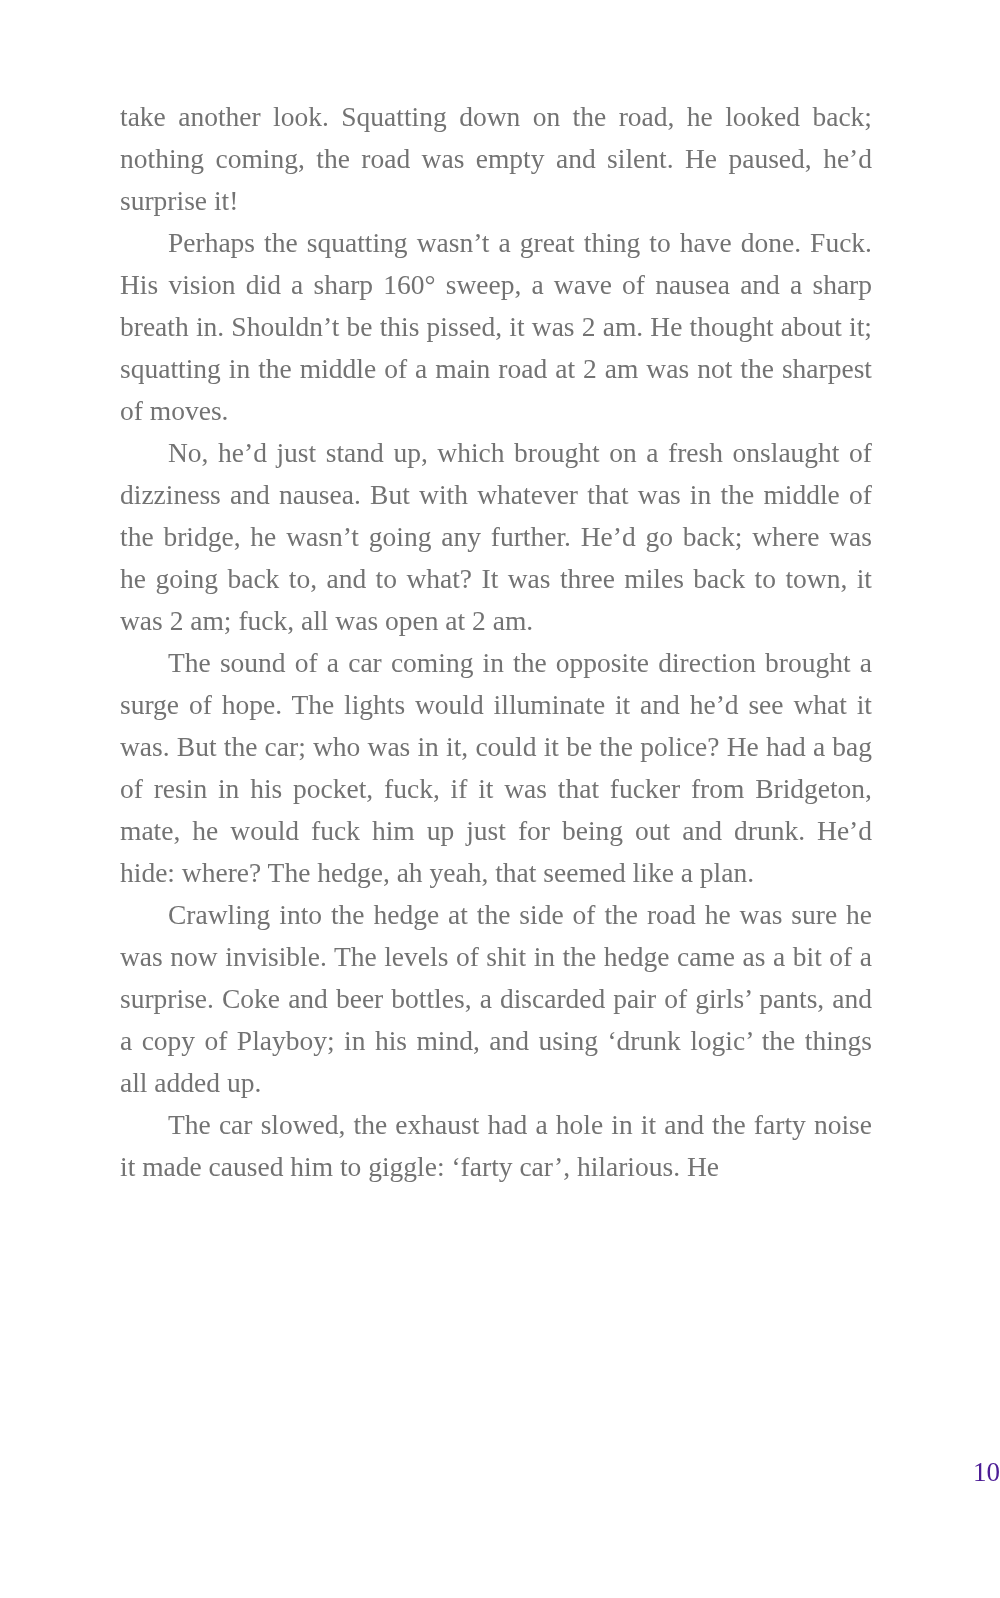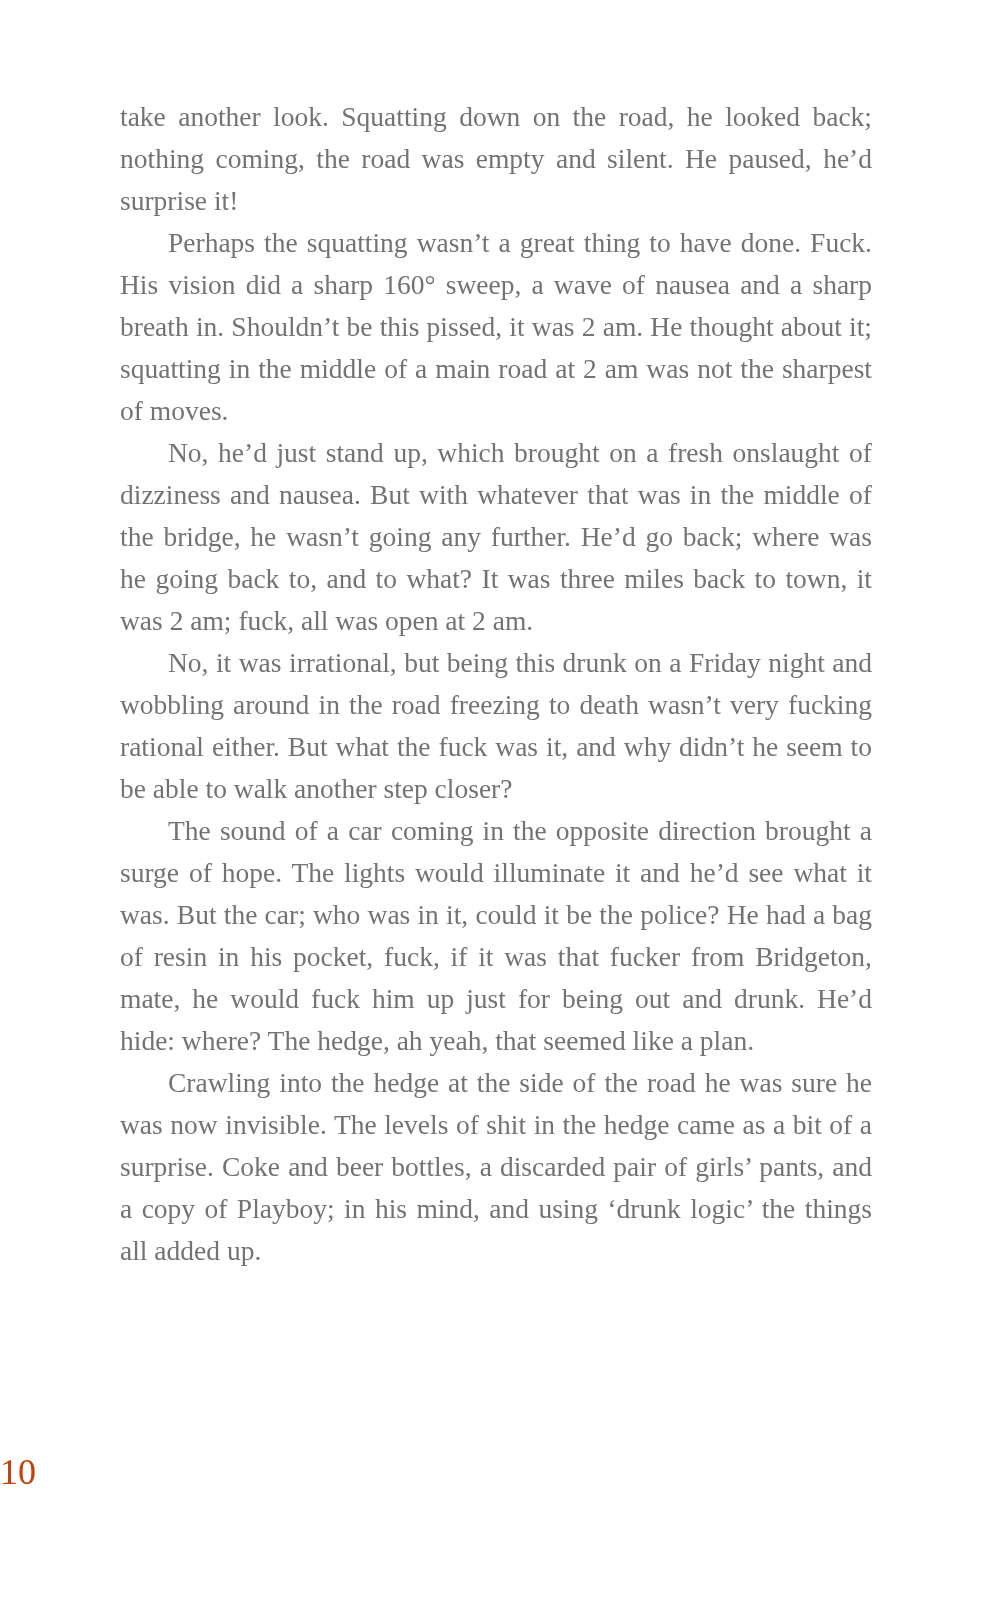--- a/index.html
+++ b/index.html
@@ -37,36 +37,36 @@
     text-indent: 0;
   }
   .text-block p.indented {
     text-indent: 48px;
   }
   .page-number {
     position: absolute;
     left: 0;
     right: 0;
     top: 1455px;
-    text-align: left;
+    text-align: right;
     font-family: "Liberation Serif", "DejaVu Serif", serif;
-    font-size: 36px;
+    font-size: 27px;
     line-height: 34px;
-    color: #c2410c;
+    color: #4c1d95;
   }
 </style>
 </head>
 <body>
 
 <div class="page">
 
   <div class="text-block">
     <p class="">take another look. Squatting down on the road, he looked back; nothing coming, the road was empty and silent. He paused, he’d surprise it!</p>
     <p class="indented">Perhaps the squatting wasn’t a great thing to have done. Fuck. His vision did a sharp 160° sweep, a wave of nausea and a sharp breath in. Shouldn’t be this pissed, it was 2 am. He thought about it; squatting in the middle of a main road at 2 am was not the sharpest of moves.</p>
     <p class="indented">No, he’d just stand up, which brought on a fresh onslaught of dizziness and nausea. But with whatever that was in the middle of the bridge, he wasn’t going any further. He’d go back; where was he going back to, and to what? It was three miles back to town, it was 2 am; fuck, all was open at 2 am.</p>
-    <p class="indented">No, it was irrational, but being this drunk on a Friday night and wobbling around in the road freezing to death wasn’t very fucking rational either. But what the fuck was it, and why didn’t he seem to be able to walk another step closer?</p>
     <p class="indented">The sound of a car coming in the opposite direction brought a surge of hope. The lights would illuminate it and he’d see what it was. But the car; who was in it, could it be the police? He had a bag of resin in his pocket, fuck, if it was that fucker from Bridgeton, mate, he would fuck him up just for being out and drunk. He’d hide: where? The hedge, ah yeah, that seemed like a plan.</p>
     <p class="indented">Crawling into the hedge at the side of the road he was sure he was now invisible. The levels of shit in the hedge came as a bit of a surprise. Coke and beer bottles, a discarded pair of girls’ pants, and a copy of Playboy; in his mind, and using ‘drunk logic’ the things all added up.</p>
+    <p class="indented">The car slowed, the exhaust had a hole in it and the farty noise it made caused him to giggle: ‘farty car’, hilarious. He</p>
   </div>
 
   <div class="page-number">10</div>
 
 </div>
 
 </body></html>

